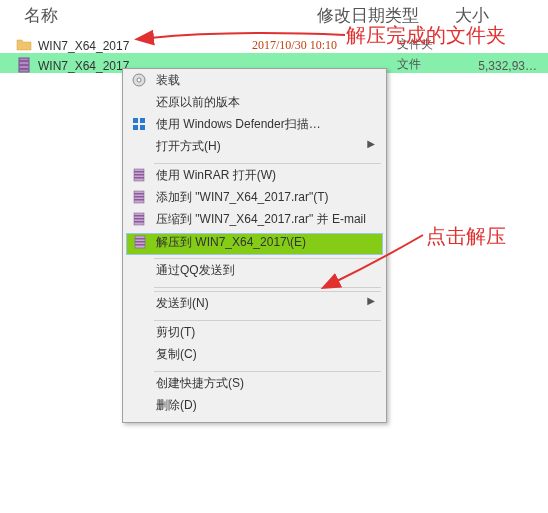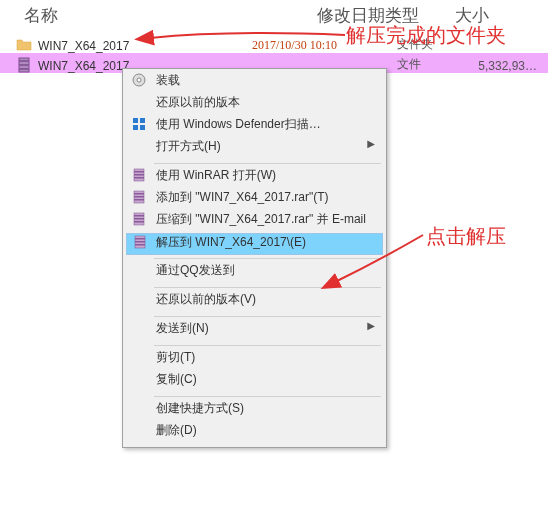--- a/index.html
+++ b/index.html
@@ -22,21 +22,21 @@
   .col-name { width: 230px; padding-left: 24px; }
   .col-date { width: 155px; padding-left: 16px; text-align: right; }
   .col-type { width: 70px; }
   .col-size { width: 60px; }
   .row {
     display: flex;
     align-items: flex-end;
     height: 20px;
     padding-left: 16px;
   }
-  .row.selected { background: #f0abfc; }
+  .row.selected { background: #86efac; }
   .ficon {
     width: 16px;
     height: 16px;
     margin-right: 6px;
     flex-shrink: 0;
   }
   .row .name { width: 204px; }
   .row .date { width: 155px; padding-left: 10px; color: #c2410c; font-family: Liberation Serif, serif; }
   .row .type { width: 70px; color: #555; }
   .row .size { width: 70px; text-align: right; color: #555; margin-top: 12px; }
@@ -61,21 +61,21 @@
     background: #f0f0f0;
   }
   .mitem {
     display: flex;
     align-items: flex-start;
     height: 22px;
     position: relative;
     padding-left: 30px;
     cursor: default;
   }
-  .mitem.highlight { background: #7dd3fc; border: 1px solid #9cc5e8; padding-left: 29px; }
+  .mitem.highlight { background: #84cc16; border: 1px solid #9cc5e8; padding-left: 29px; }
   .micon {
     position: absolute;
     left: 5px;
     width: 16px;
     height: 16px;
     display: flex;
     align-items: center;
     justify-content: center;
   }
   .sep {
@@ -215,24 +215,20 @@
           </svg>
         </span>
         <span>解压到 WIN7_X64_2017\(E)</span>
       </div>
       <div class="sep"></div>
       <div class="mitem">
         <span class="micon"></span>
         <span>通过QQ发送到</span>
       </div>
       <div class="sep"></div>
-      <div class="mitem">
-        <span class="micon"></span>
-        <span>还原以前的版本(V)</span>
-      </div>
       <div class="sep"></div>
       <div class="mitem">
         <span class="micon"></span>
         <span>发送到(N)</span>
         <span class="sub-arrow">▶</span>
       </div>
       <div class="sep"></div>
       <div class="mitem">
         <span class="micon"></span>
         <span>剪切(T)</span>

